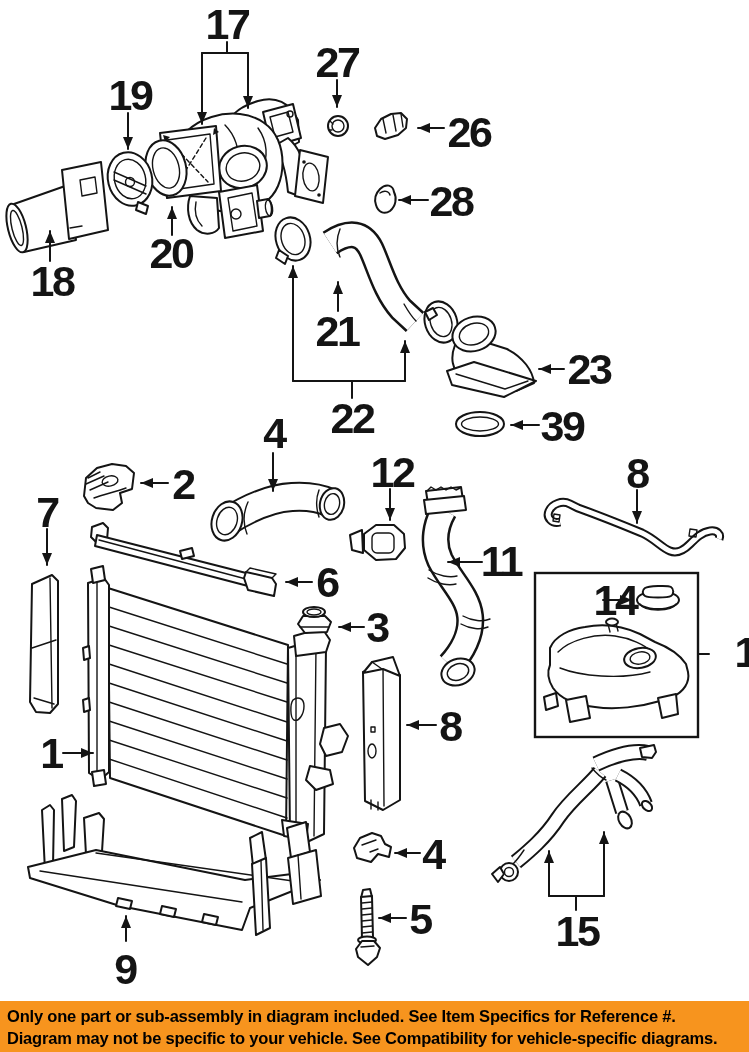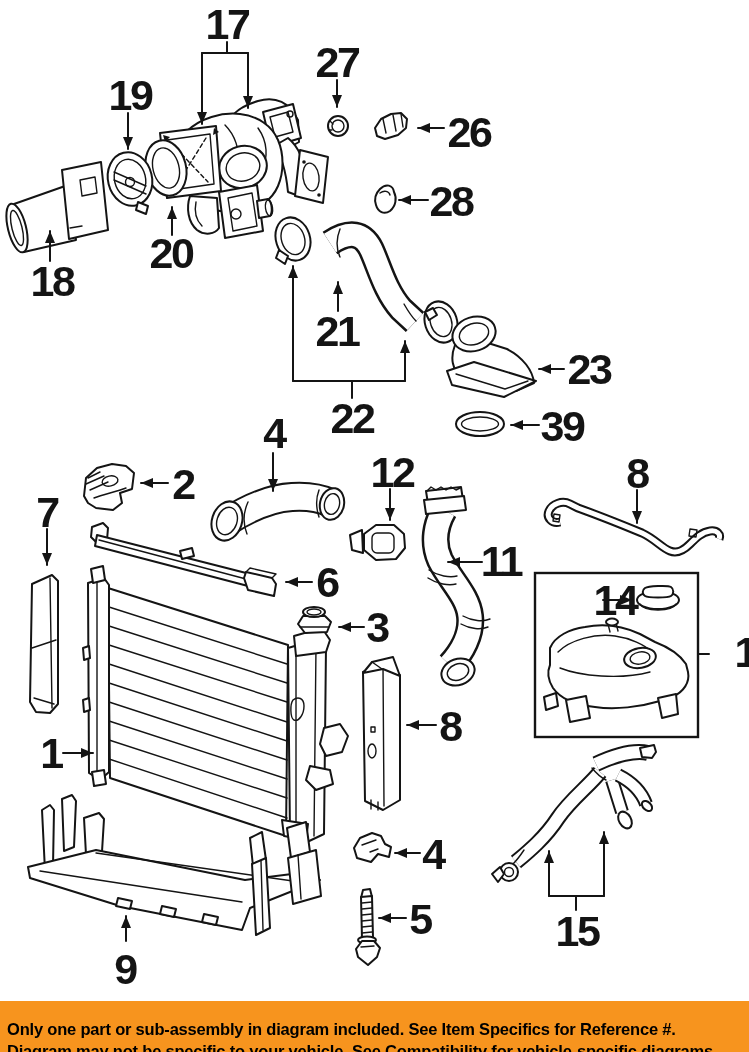--- a/index.html
+++ b/index.html
@@ -15,21 +15,21 @@
   .ti   { fill:none; stroke:#ffffff; stroke-linecap:butt; }
   .dash { stroke-dasharray:4 3; }
   .co {
     position:absolute; transform:translate(-50%,-50%);
     font-weight:bold; font-size:43px; letter-spacing:-2.5px;
     color:#141414; line-height:1; white-space:nowrap;
   }
   .banner {
     position:absolute; left:0; bottom:0; width:749px; height:51px;
     background:#F7941E; color:#000000; box-sizing:border-box;
-    padding:17px 0 0 7px; font-weight:bold; font-size:16.5px;
+    padding:4px 0 0 7px; font-weight:bold; font-size:16.5px;
     line-height:22px; letter-spacing:-0.2px;
   }
 </style>
 </head>
 <body>
 
 <div class="stage">
 
 <svg class="diagram" width="749" height="1052" viewBox="0 0 749 1052">
   <defs>

